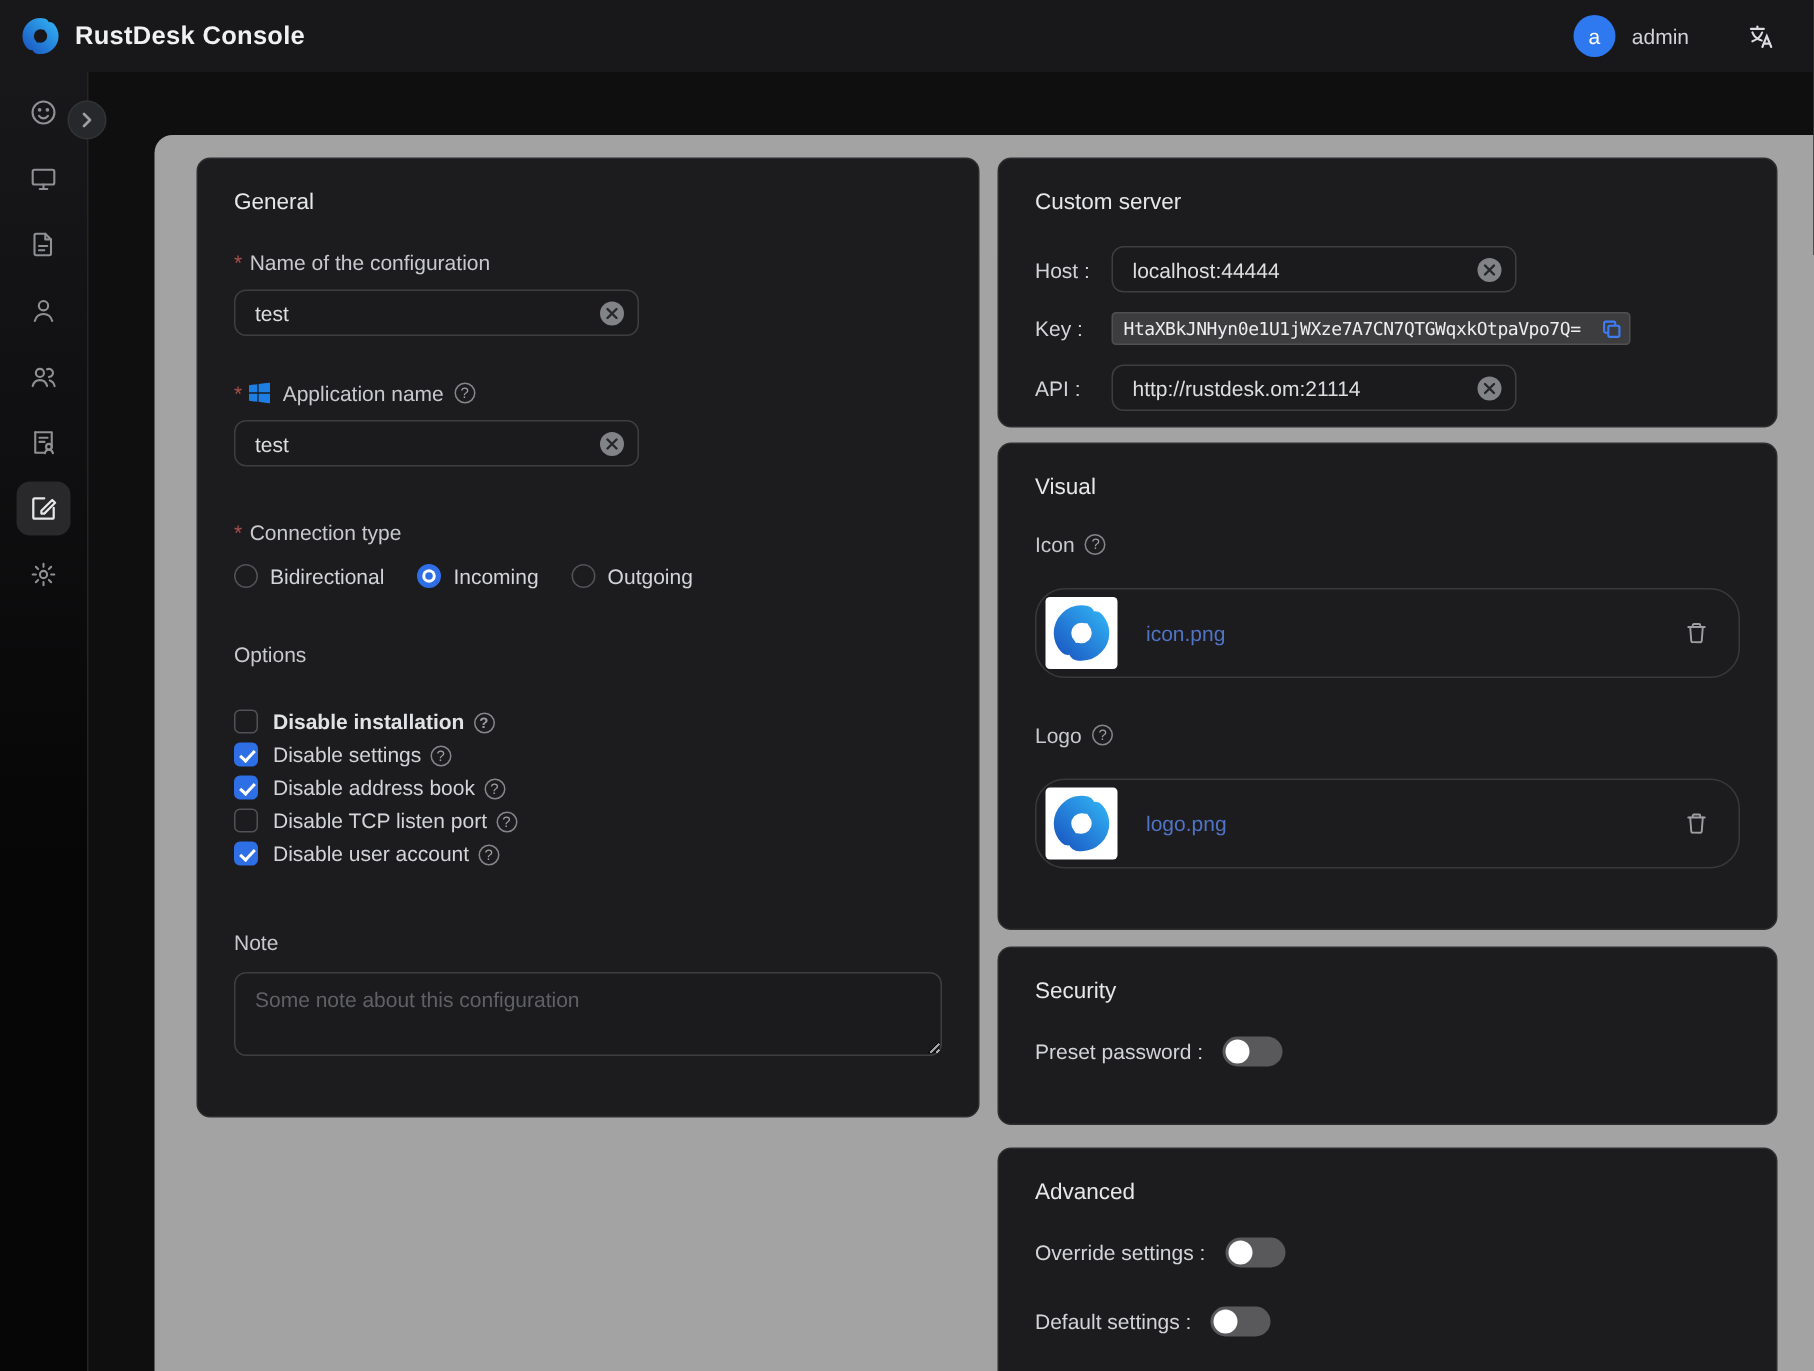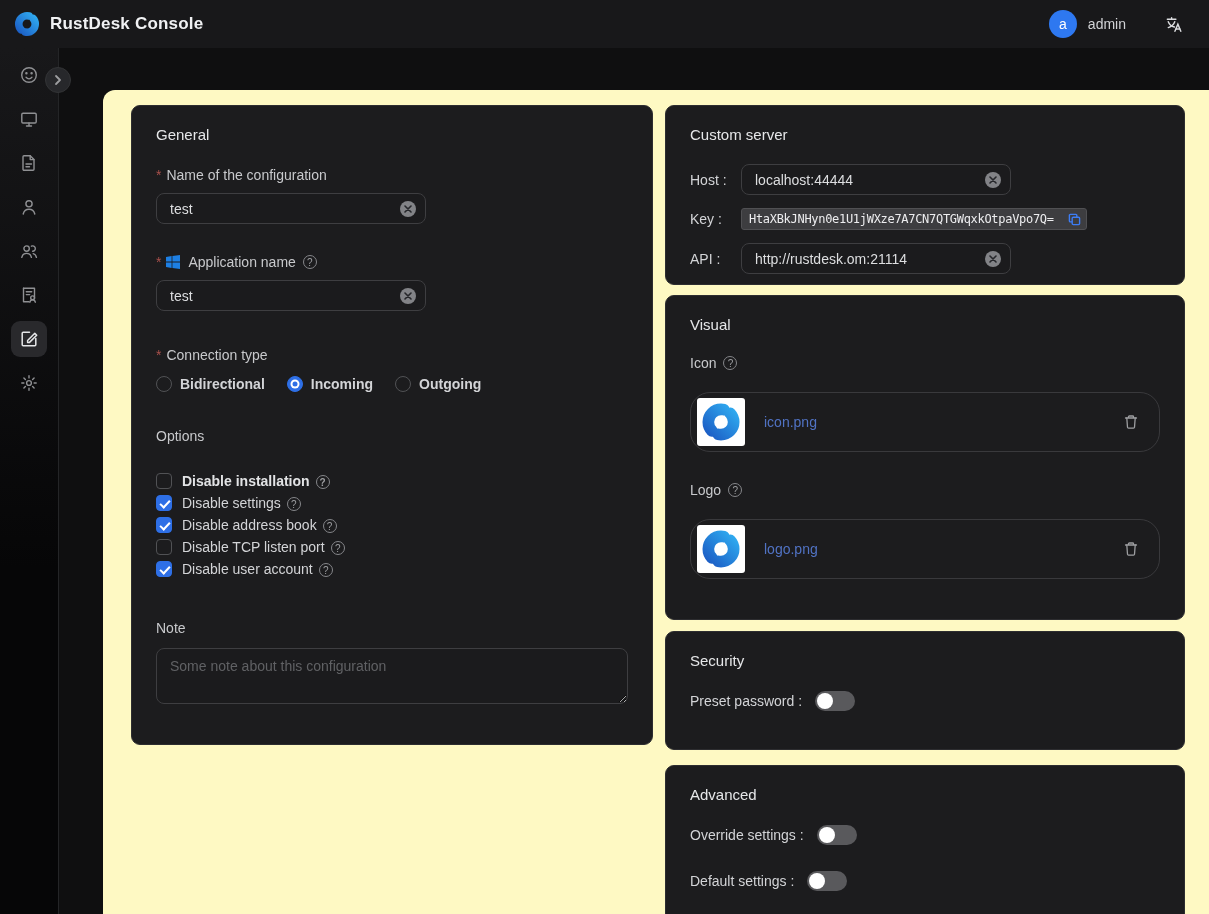--- a/index.html
+++ b/index.html
@@ -24,21 +24,21 @@
     display:flex; flex-direction:column; align-items:center; padding-top:9px; z-index:4; }
   .side-item { width:36px; height:36px; margin-bottom:8px; border-radius:9px; display:flex;
     align-items:center; justify-content:center; color:#8f9093; cursor:pointer; }
   .side-item.active { background:#29292c; color:#e6e7e9; }
   .expand-btn { position:absolute; left:45px; top:67px; width:26px; height:26px; border-radius:50%;
     background:#27282b; border:1px solid #333436; display:flex; align-items:center; justify-content:center;
     color:#9d9ea1; cursor:pointer; z-index:6; }
 
   
   .panel { position:absolute; left:103px; top:90px; width:1106px; height:824px;
-    background:#fef9c3; border-top-left-radius:12px; overflow:hidden; }
+    background:#a3a3a3; border-top-left-radius:12px; overflow:hidden; }
   .card { background:#1c1c1e; border:1px solid #2d2d30; border-radius:9px; padding:20px 24px; }
   .card-title { color:#e6e7e9; font-size:15px; font-weight:400; }
   .col-left  { position:absolute; left:28px;  top:15px; width:522px; }
   .col-right { position:absolute; left:562px; top:15px; width:520px; display:flex; flex-direction:column; }
   .card-general { height:640px; }
   .card-custom  { height:180px; }
   .card-visual  { height:325px; margin-top:10px; }
   .card-security{ height:119px; margin-top:11px; }
   .card-advanced{ height:230px; margin-top:15px; }
 
@@ -55,21 +55,21 @@
   .clear-btn { position:absolute; right:10px; top:50%; transform:translateY(-50%); width:16px; height:16px;
     border-radius:50%; background:#828387; display:flex; align-items:center; justify-content:center; cursor:pointer; }
   .clear-btn svg { display:block; }
   textarea.note { width:100%; height:56px; background:#1b1b1d; border:1px solid #3e3e41; border-radius:8px;
     color:#dddee0; font-size:14px; padding:9px 13px; outline:none; resize:vertical;
     font-family:"Liberation Sans","DejaVu Sans",sans-serif; }
   textarea.note::placeholder, input::placeholder { color:#606164; }
 
   
   .radio-row { display:flex; align-items:center; margin-top:13px; }
-  .radio-group { display:flex; align-items:center; margin-right:22px; cursor:pointer;font-weight:bold; }
+  .radio-group { display:flex; align-items:center; margin-right:22px; cursor:pointer; }
   .radio { width:16px; height:16px; border-radius:50%; border:1.5px solid #515255; background:transparent;
     position:relative; flex:none; }
   .radio.on { border-color:#2e6fe6; background:#2e6fe6; }
   .radio.on::after { content:""; position:absolute; left:50%; top:50%; width:9px; height:9px;
     transform:translate(-50%,-50%); border-radius:50%; background:#fff; }
   .radio.on::before { content:""; position:absolute; left:50%; top:50%; width:5px; height:5px;
     transform:translate(-50%,-50%); border-radius:50%; background:#2e6fe6; z-index:1; }
   .radio-label { font-size:14px; color:#d3d4d7; margin-left:8px; }
 
   

